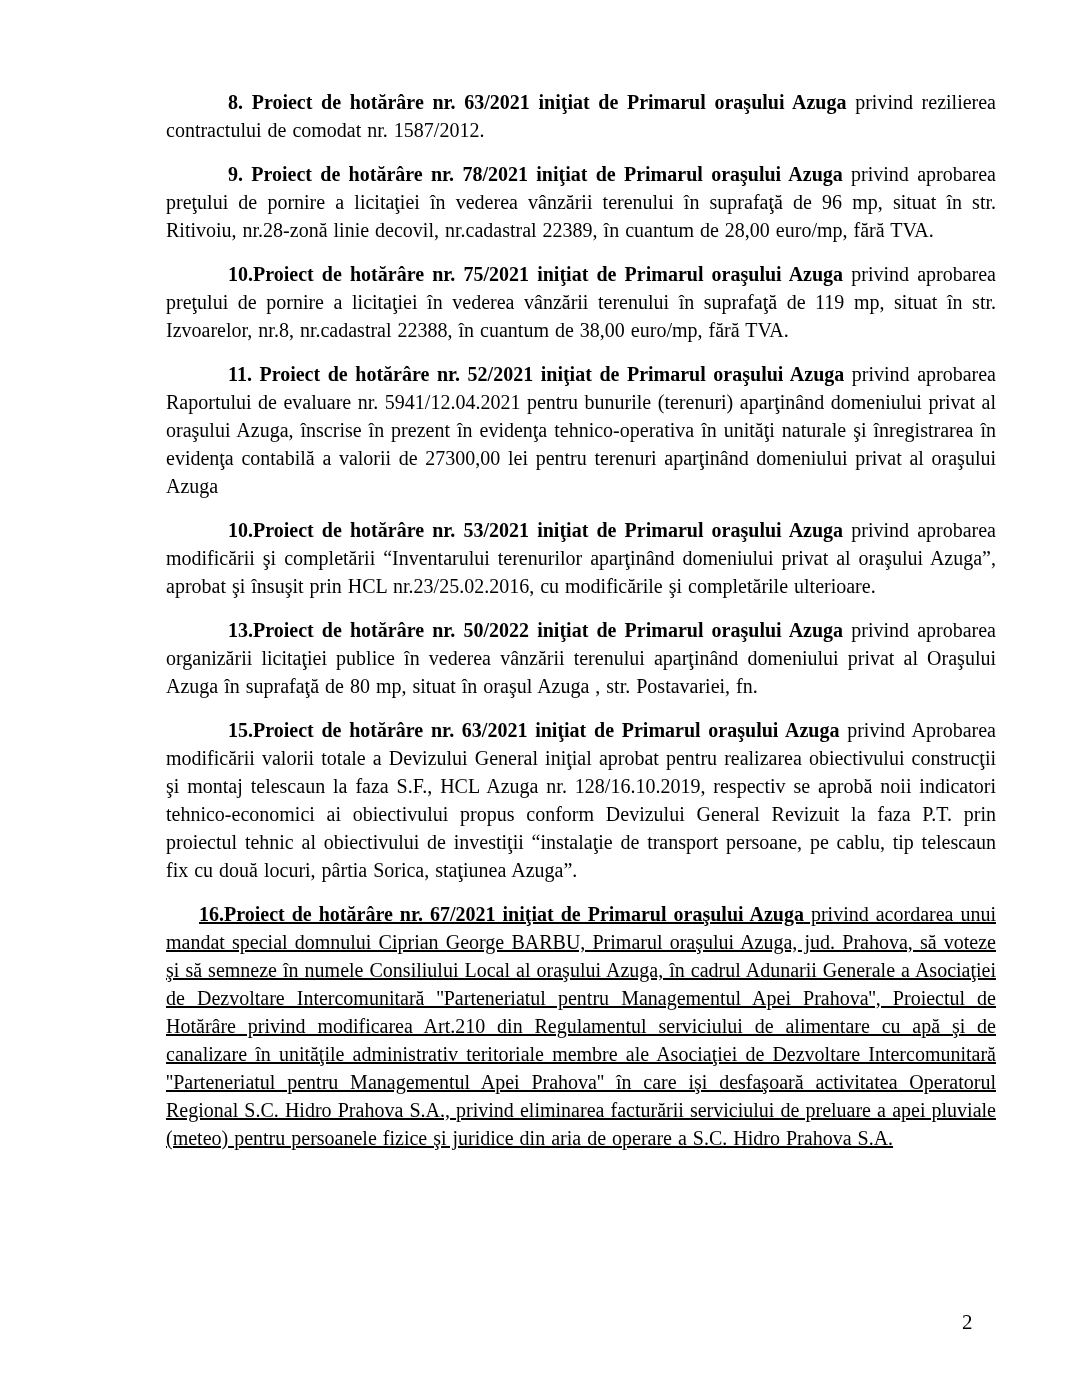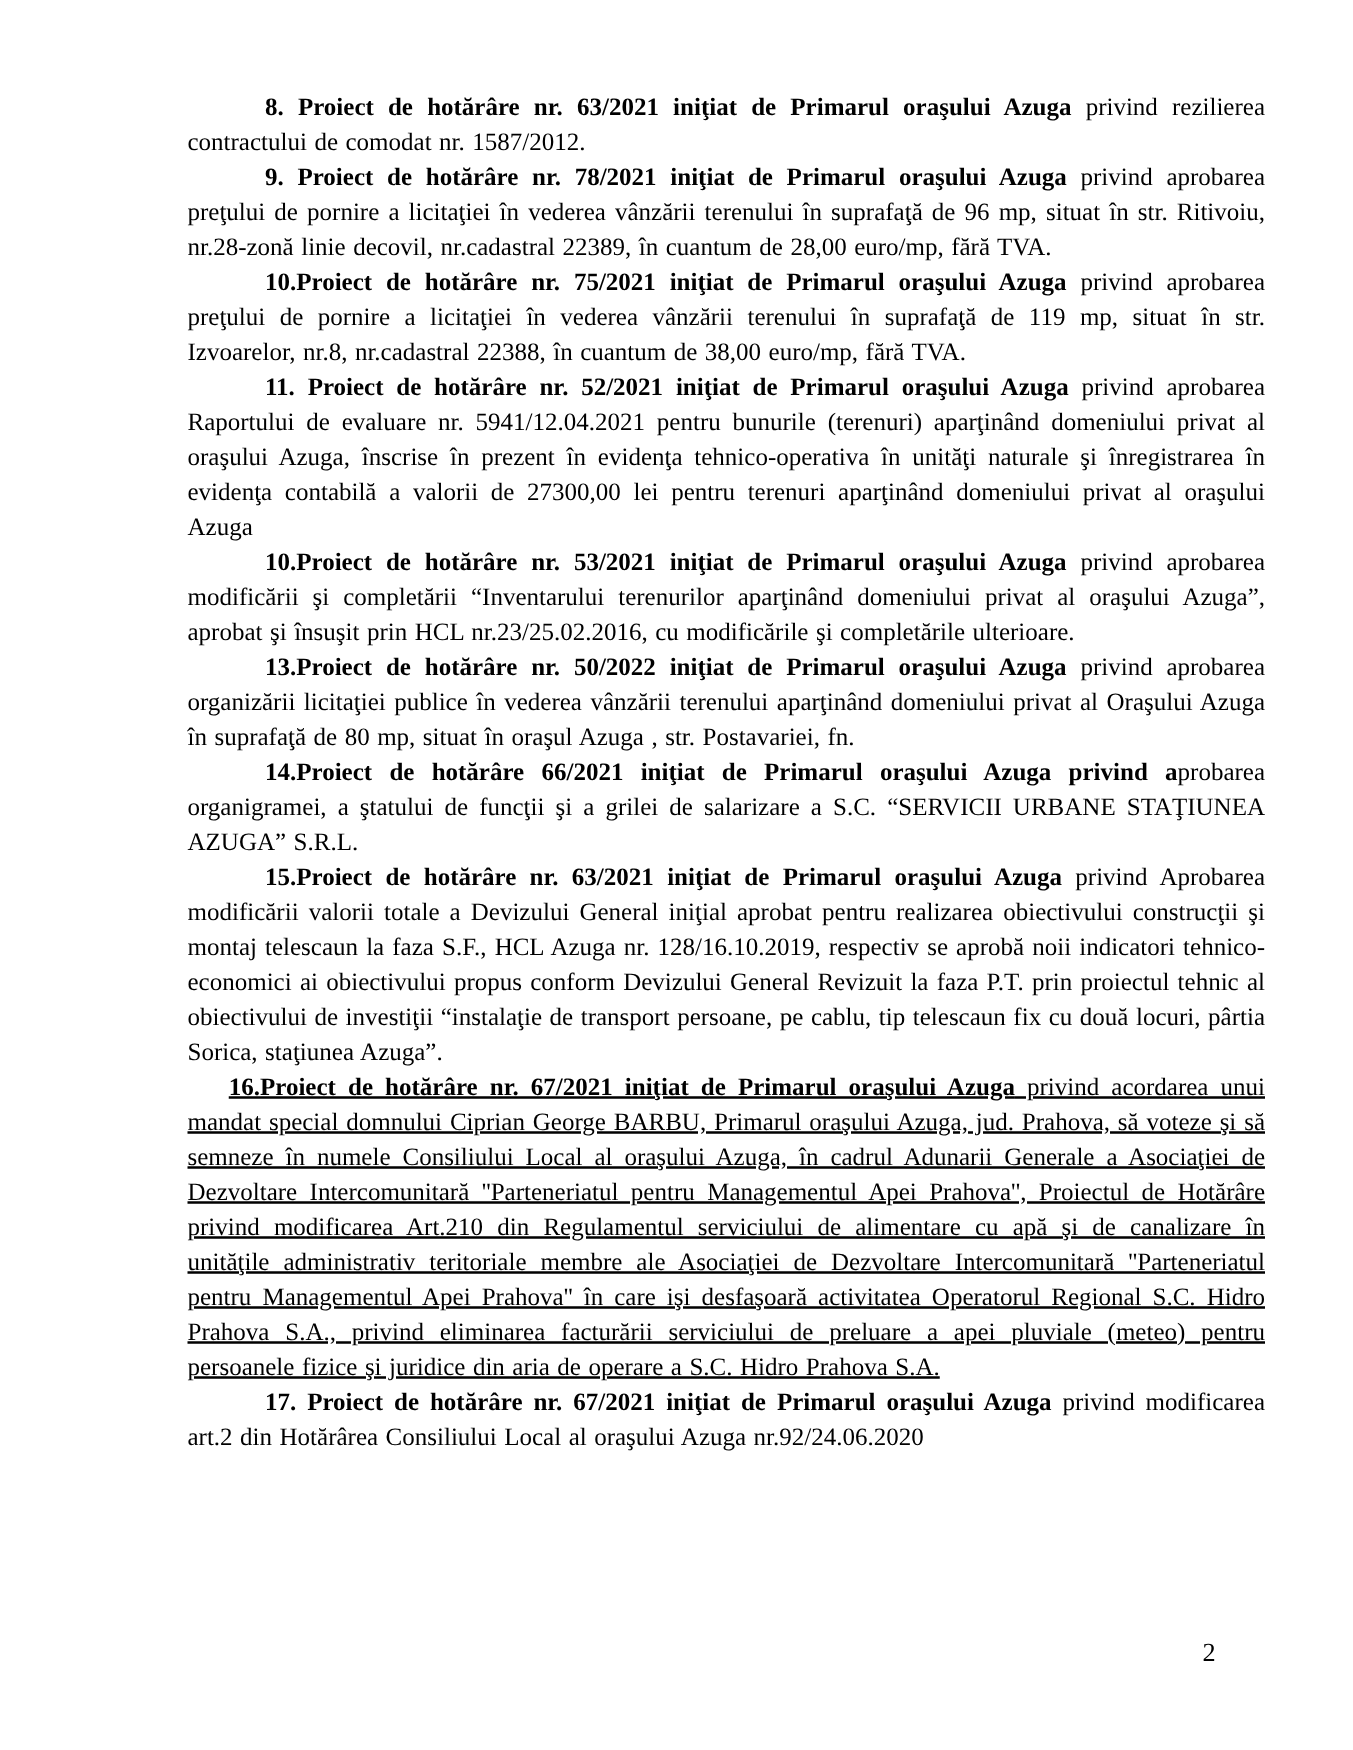--- a/index.html
+++ b/index.html
@@ -16,21 +16,21 @@
     font-family: "Liberation Serif", "DejaVu Serif", serif;
     overflow: hidden;
   }
   .content {
     position: absolute;
     left: 150px;
     top: 72px;
     width: 862px;
   }
   .para {
-    margin: 0;
+    margin: 16px;
     font-size: 20px;
     line-height: 28px;
     text-align: justify;
     text-indent: 62px;
     word-spacing: 1px;
   }
   .para.indent-sm {
     text-indent: 33px;
     text-decoration: underline;
   }
@@ -56,25 +56,23 @@
     <p class="para"><span class="b">9. Proiect de hotărâre nr. 78/2021 iniţiat de Primarul oraşului Azuga</span><span> privind aprobarea preţului de pornire a licitaţiei în vederea vânzării terenului în suprafaţă de 96 mp, situat în str. Ritivoiu, nr.28-zonă linie decovil, nr.cadastral 22389, în cuantum de 28,00 euro/mp, fără TVA.</span></p>
 
     <p class="para"><span class="b">10.Proiect de hotărâre nr. 75/2021 iniţiat de Primarul oraşului Azuga</span><span> privind aprobarea preţului de pornire a licitaţiei în vederea vânzării terenului în suprafaţă de 119 mp, situat în str. Izvoarelor, nr.8, nr.cadastral 22388, în cuantum de 38,00 euro/mp, fără TVA.</span></p>
 
     <p class="para"><span class="b">11. Proiect de hotărâre nr. 52/2021 iniţiat de Primarul oraşului Azuga</span><span> privind aprobarea Raportului de evaluare nr. 5941/12.04.2021 pentru bunurile (terenuri) aparţinând domeniului privat al oraşului Azuga, înscrise în prezent în evidenţa tehnico-operativa în unităţi naturale şi înregistrarea în evidenţa contabilă a valorii de 27300,00 lei pentru terenuri aparţinând domeniului privat al oraşului Azuga</span></p>
 
     <p class="para"><span class="b">10.Proiect de hotărâre nr. 53/2021 iniţiat de Primarul oraşului Azuga</span><span> privind aprobarea modificării şi completării “Inventarului terenurilor aparţinând domeniului privat al oraşului Azuga”, aprobat şi însuşit prin HCL nr.23/25.02.2016, cu modificările şi completările ulterioare.</span></p>
 
     <p class="para"><span class="b">13.Proiect de hotărâre nr. 50/2022 iniţiat de Primarul oraşului Azuga</span><span> privind aprobarea organizării licitaţiei publice în vederea vânzării terenului aparţinând domeniului privat al Oraşului Azuga în suprafaţă de 80 mp, situat în oraşul Azuga , str. Postavariei, fn.</span></p>
 
-    <p class="para"><span class="b">14.Proiect de hotărâre 66/2021 iniţiat de Primarul oraşului Azuga privind a</span><span>probarea organigramei, a ştatului de funcţii şi a grilei de salarizare a S.C. “SERVICII URBANE STAŢIUNEA AZUGA” S.R.L.</span></p>
 
     <p class="para"><span class="b">15.Proiect de hotărâre nr. 63/2021 iniţiat de Primarul oraşului Azuga</span><span> privind Aprobarea modificării valorii totale a Devizului General iniţial aprobat pentru realizarea obiectivului construcţii şi montaj telescaun la faza S.F., HCL Azuga nr. 128/16.10.2019, respectiv se aprobă noii indicatori tehnico-economici ai obiectivului propus conform Devizului General Revizuit la faza P.T. prin proiectul tehnic al obiectivului de investiţii “instalaţie de transport persoane, pe cablu, tip telescaun fix cu două locuri, pârtia Sorica, staţiunea Azuga”.</span></p>
 
     <p class="para indent-sm"><span class="b">16.Proiect de hotărâre nr. 67/2021 iniţiat de Primarul oraşului Azuga</span><span> privind acordarea unui mandat special domnului Ciprian George BARBU, Primarul oraşului Azuga, jud. Prahova, să voteze şi să semneze în numele Consiliului Local al oraşului Azuga, în cadrul Adunarii Generale a Asociaţiei de Dezvoltare Intercomunitară ''Parteneriatul pentru Managementul Apei Prahova'', Proiectul de Hotărâre privind modificarea Art.210 din Regulamentul serviciului de alimentare cu apă şi de canalizare în unităţile administrativ teritoriale membre ale Asociaţiei de Dezvoltare Intercomunitară ''Parteneriatul pentru Managementul Apei Prahova'' în care işi desfaşoară activitatea Operatorul Regional S.C. Hidro Prahova S.A., privind eliminarea facturării serviciului de preluare a apei pluviale (meteo) pentru persoanele fizice şi juridice din aria de operare a S.C. Hidro Prahova S.A.</span></p>
 
-    <p class="para"><span class="b">17. Proiect de hotărâre nr. 67/2021 iniţiat de Primarul oraşului Azuga</span><span> privind modificarea art.2 din Hotărârea Consiliului Local al oraşului Azuga nr.92/24.06.2020</span></p>
 
 
   </div>
 
   <div class="page-num">2</div>
 </div>
 
 </body></html>

